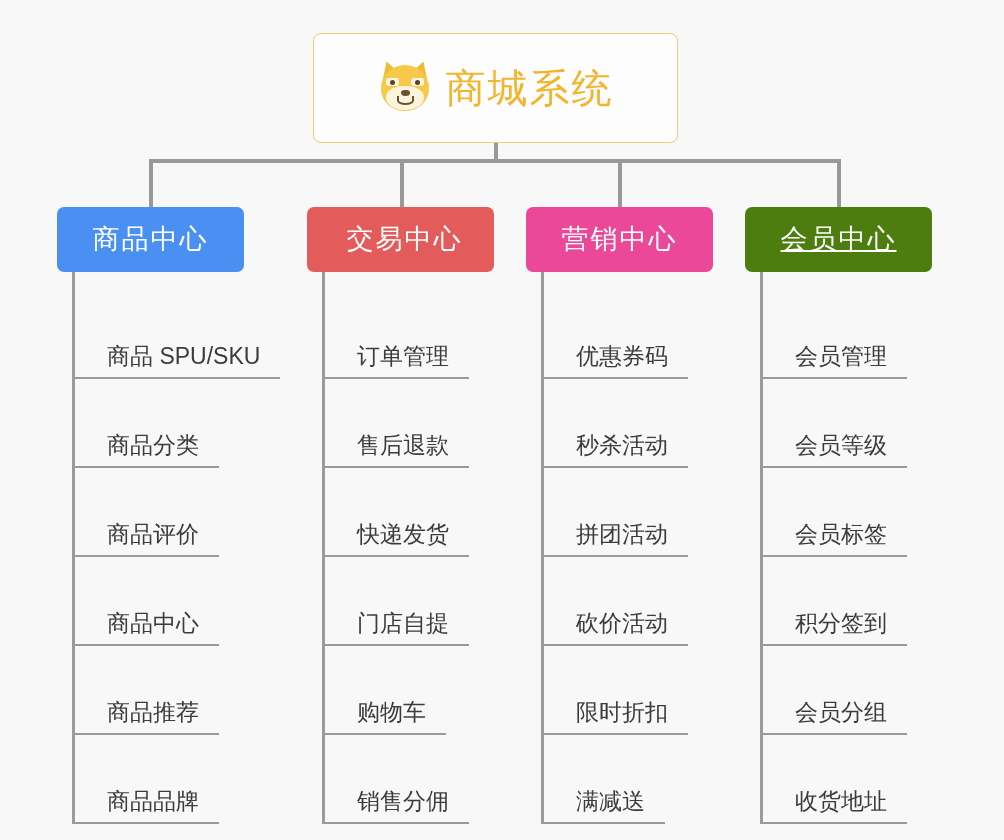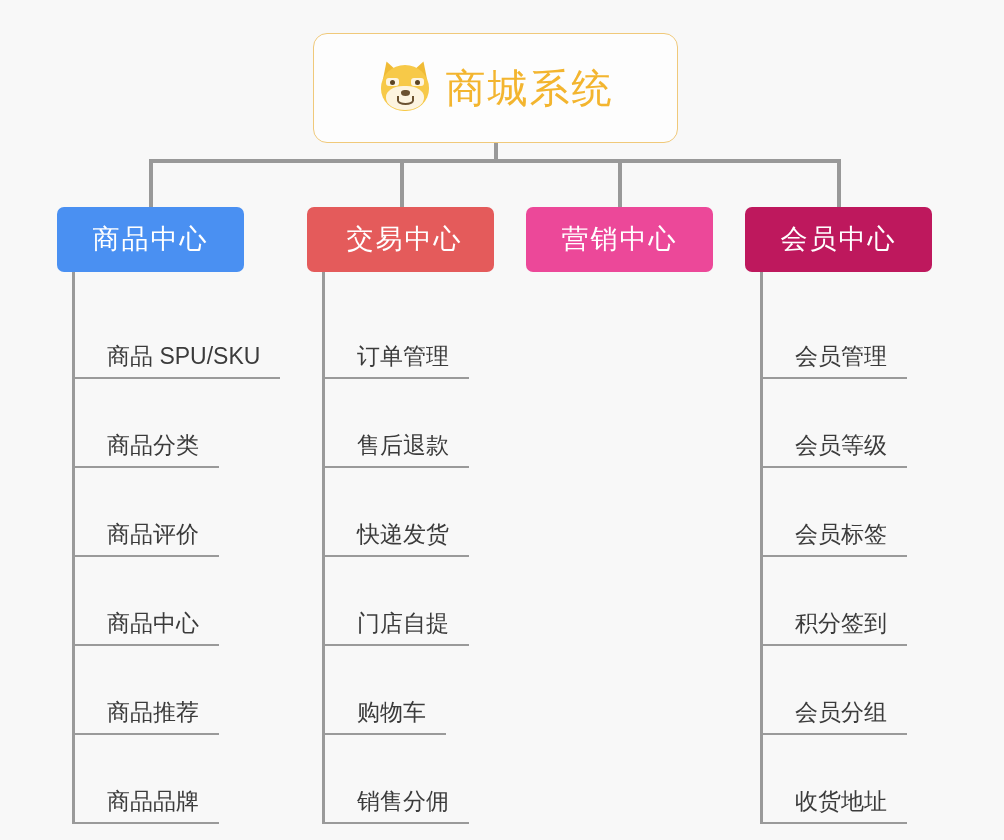--- a/index.html
+++ b/index.html
@@ -21,21 +21,21 @@
 
   
   .root-node {
     position: absolute;
     left: 313px;
     top: 33px;
     width: 365px;
     height: 110px;
     background: #fdfdfd;
     border: 1px solid #f0c97a;
-    border-radius: 14px;
+    border-radius: 8px;
     display: flex;
     align-items: center;
     justify-content: center;
     gap: 14px;
   }
   .root-emoji {
     width: 54px;
     height: 54px;
     position: relative;
     flex: 0 0 auto;
@@ -89,21 +89,21 @@
     align-items: center;
     justify-content: center;
     color: #ffffff;
     font-size: 27px;
     letter-spacing: 2px;
     line-height: 1;
   }
   .col-1 .col-header { width: 187px; background: #4a90f2; }
   .col-2 .col-header { width: 187px; background: #e45b5b; padding-left: 8px; }
   .col-3 .col-header { width: 187px; background: #ec4899; }
-  .col-4 .col-header { width: 187px; background: #be185d; }
+  .col-4 .col-header { width: 187px; background: #4d7c0f; text-decoration: underline; }
 
   
   .leaf-list {
     position: relative;
     margin-left: 15px;
     border-left: 3px solid #9a9a9a;
     padding-top: 18px;
     text-align: center;
   }
   .leaf {
@@ -256,20 +256,40 @@
           <span class="leaf-label">购物车</span>
         </div>
       <div class="leaf">
           <span class="leaf-label">销售分佣</span>
         </div>
     </div>
   </div>
 
   <div class="column col-3">
     <div class="col-header">营销中心</div>
+    <div class="leaf-list">
+      <div class="leaf">
+          <span class="leaf-label">优惠券码</span>
+        </div>
+      <div class="leaf">
+          <span class="leaf-label">秒杀活动</span>
+        </div>
+      <div class="leaf">
+          <span class="leaf-label">拼团活动</span>
+        </div>
+      <div class="leaf">
+          <span class="leaf-label">砍价活动</span>
+        </div>
+      <div class="leaf">
+          <span class="leaf-label">限时折扣</span>
+        </div>
+      <div class="leaf">
+          <span class="leaf-label">满减送</span>
+        </div>
+    </div>
   </div>
 
   <div class="column col-4">
     <div class="col-header">会员中心</div>
     <div class="leaf-list">
       <div class="leaf">
           <span class="leaf-label">会员管理</span>
         </div>
       <div class="leaf">
           <span class="leaf-label">会员等级</span>

